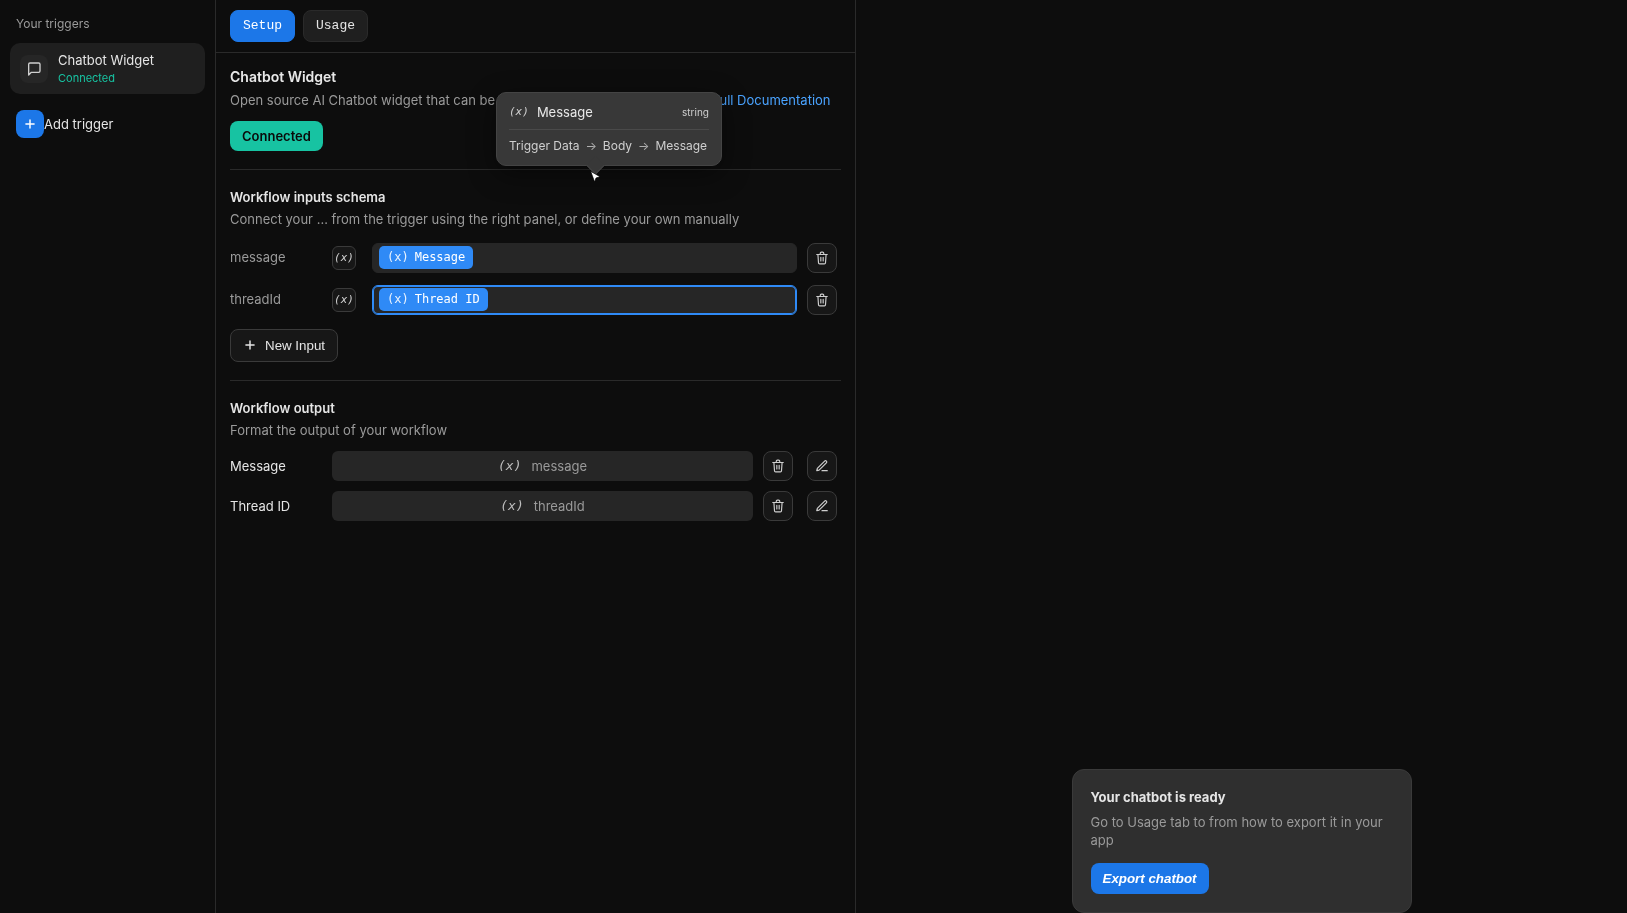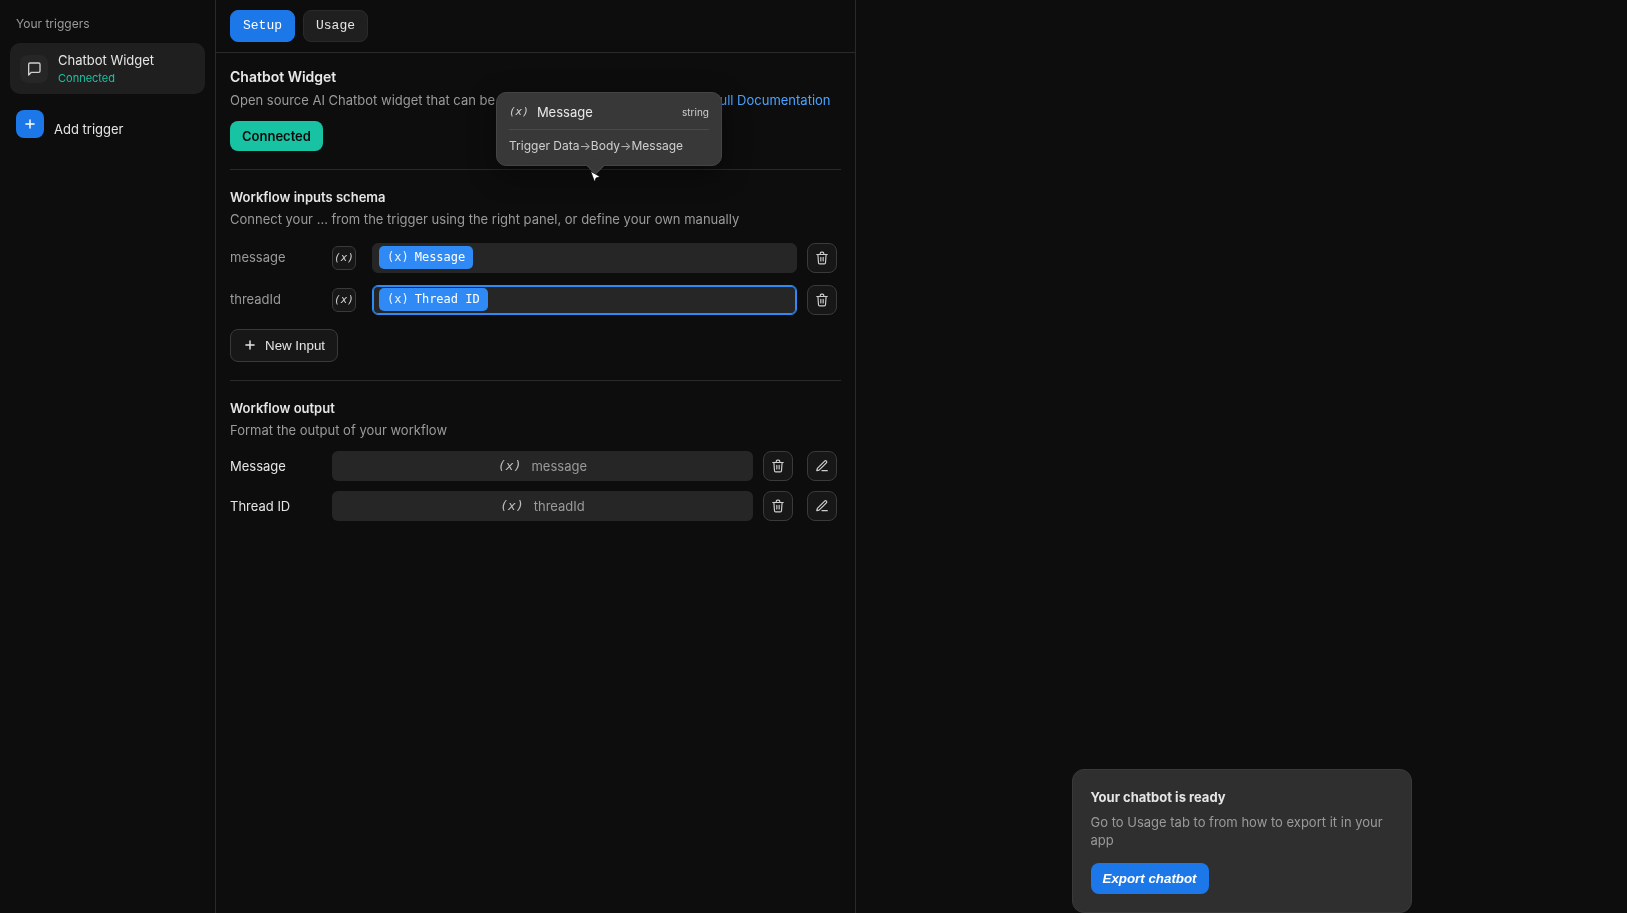--- a/index.html
+++ b/index.html
@@ -56,21 +56,21 @@
     color:var(--text);cursor:pointer;
   }
   .side-item .icon{
     width:28px;height:28px;border-radius:8px;background:var(--panel3);
     display:flex;align-items:center;justify-content:center;color:#cfcfcf;
   }
   .side-item .meta{display:flex;flex-direction:column;gap:2px}
   .side-item .name{font-size:13px}
   .side-item .status{font-size:11px;color:var(--teal)}
   .add-trigger{
-    display:flex;align-items:flex-end;gap:10px;margin-top:10px;padding:6px 6px;border-radius:10px;
+    display:flex;align-items:center;margin-top:10px;padding:6px 6px;border-radius:10px;
     cursor:pointer;
   }
   .add-trigger .plus{
     width:28px;height:28px;border-radius:8px;background:var(--blue2);color:#fff;display:flex;align-items:center;justify-content:center;
   }
   .add-trigger .label{color:var(--text)}
   
   .main{
     display:flex;flex:1 1 auto;min-width:0;
   }
@@ -144,21 +144,21 @@
   }
   .popover:after{
     content:"";position:absolute;bottom:-7px;left:92px;width:12px;height:12px;background:var(--pop);
     border-left:1px solid #444;border-bottom:1px solid #444;transform:rotate(-45deg);
   }
   .pop-row{display:flex;align-items:center;justify-content:space-between;gap:8px}
   .pop-left{display:flex;align-items:center;gap:8px}
   .pop-var{font-style:italic;font-family:ui-monospace,Menlo,Consolas,monospace;font-size:11px;color:#cfcfcf}
   .pop-type{color:#cfcfcf;font-size:10px}
   .pop-div{height:1px;background:#4a4a4a;margin:8px 0}
-  .pop-path{color:#cfcfcf;font-size:12px;display:flex;align-items:center;flex-wrap:wrap}
+  .pop-path{color:#cfcfcf;font-size:12px;display:flex;align-items:center;gap:6px;flex-wrap:wrap}
   .pop-arrow{opacity:.8}
   .cursor{
     position:absolute;left:372px;top:170px;width:16px;height:16px;pointer-events:none;
   }
   
   .right{
     flex:1 1 auto;background:var(--bg);display:flex;align-items:flex-end;justify-content:center;
   }
   .card{
     background:var(--panel4);border:1px solid #3a3a3a;border-radius:12px;padding:18px;width:340px;

